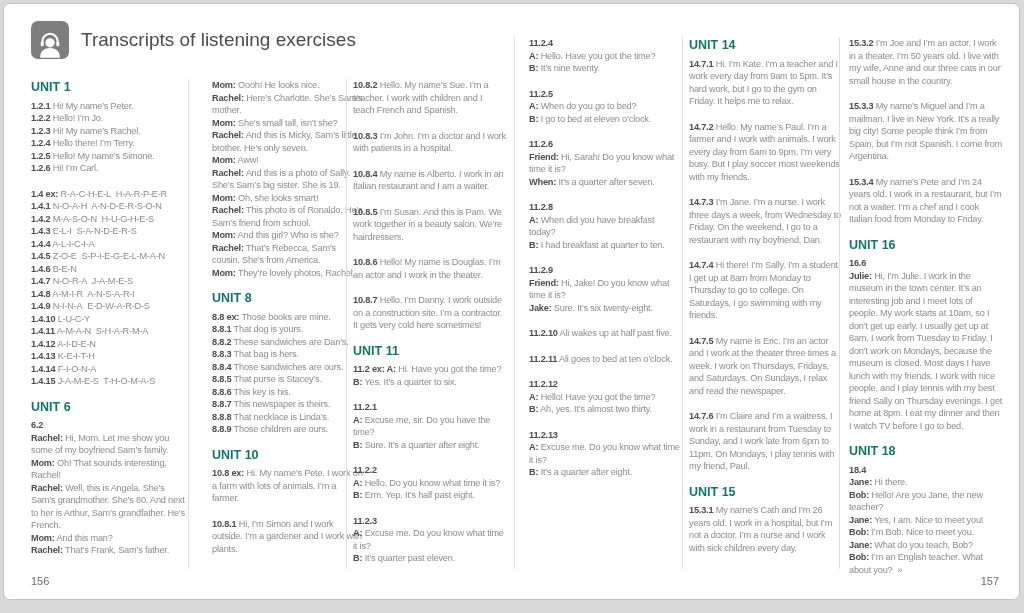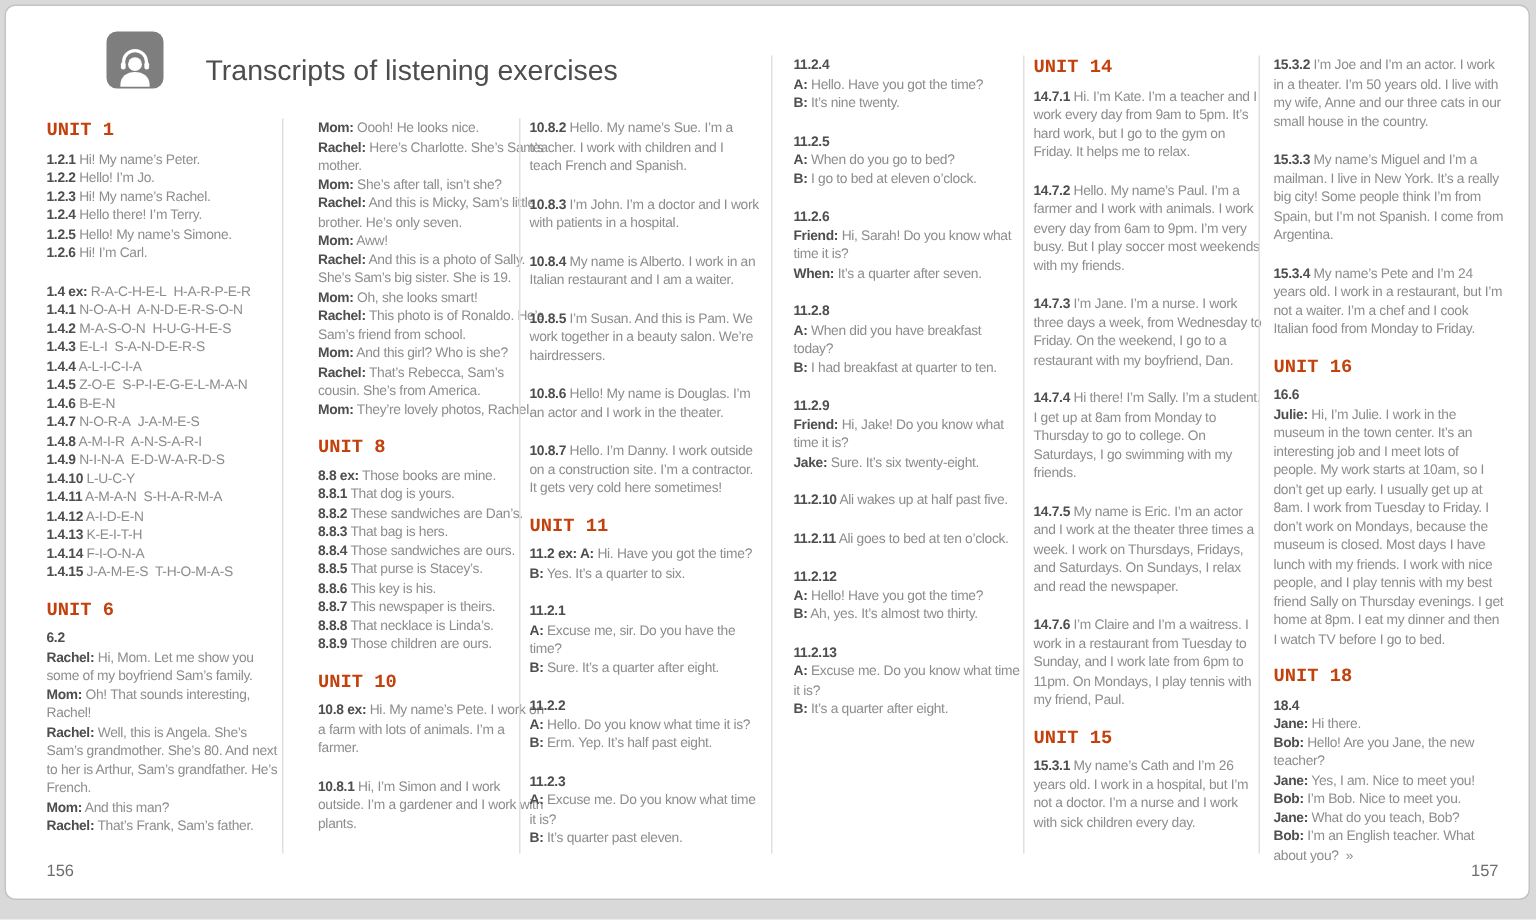--- a/index.html
+++ b/index.html
@@ -12,43 +12,43 @@
   }
   .sheet {
     position:absolute; left:3px; top:3px;
     width:1017px; height:597px;
     background:#ffffff;
     border:1px solid #c3c3c3;
     border-radius:7px;
   }
   .header {
     position:absolute; left:27px; top:17px;
-    display:flex; align-items:flex-end; gap:28px;margin-left:40px;
+    display:flex; align-items:center; gap:12px;
   }
   .icon-box {
     width:38px; height:38px; border-radius:7px;
     background:#7e7e7e;
     display:flex; align-items:flex-end; justify-content:center;
     overflow:hidden;
   }
   .title { font-size:19px; color:#4d4d4d; }
   .column {
     position:absolute;
     font-size:9.2px; line-height:12.5px; letter-spacing:-0.2px;
     color:#8d8d8d;
   }
   .col0 { left:27px;  top:75px; width:158px; }
   .col1 { left:208px; top:75px; width:151px; }
   .col2 { left:349px; top:75px; width:153px; }
   .col3 { left:525px; top:33px; width:152px; }
   .col4 { left:685px; top:33px; width:152px; }
   .col5 { left:845px; top:33px; width:154px; }
   .unit-heading {
-    font-size:12.5px; font-weight:700; color:#c2410c;
-    letter-spacing:0; margin:13px 0 6px;font-family:Liberation Mono, monospace;
+    font-size:12.5px; font-weight:700; color:#0f766e;
+    letter-spacing:0; margin:13px 0 6px;
   }
   .column > .unit-heading:first-child { margin-top:2px; }
   .item { margin-bottom:13px; }
   .seg-bold { font-weight:700; color:#4e4e4e; }
   .rule { position:absolute; width:1px; background:#e0e0e0; }
   .rule-0 { left:184px; top:75px; height:490px; }
   .rule-1 { left:342px; top:75px; height:490px; }
   .rule-2 { left:510px; top:33px; height:532px; }
   .rule-3 { left:678px; top:33px; height:532px; }
   .rule-4 { left:835px; top:33px; height:532px; }
@@ -109,21 +109,21 @@
         <div class="line"><span class="seg-bold">Mom:</span><span class="seg"> Oh! That sounds interesting, Rachel!</span></div>
         <div class="line"><span class="seg-bold">Rachel:</span><span class="seg"> Well, this is Angela. She’s Sam’s grandmother. She’s 80. And next to her is Arthur, Sam’s grandfather. He’s French.</span></div>
         <div class="line"><span class="seg-bold">Mom:</span><span class="seg"> And this man?</span></div>
         <div class="line"><span class="seg-bold">Rachel:</span><span class="seg"> That’s Frank, Sam’s father.</span></div>
       </div>
     </div>
   <div class="column col1">
       <div class="item">
         <div class="line"><span class="seg-bold">Mom:</span><span class="seg"> Oooh! He looks nice.</span></div>
         <div class="line"><span class="seg-bold">Rachel:</span><span class="seg"> Here’s Charlotte. She’s Sam’s mother.</span></div>
-        <div class="line"><span class="seg-bold">Mom:</span><span class="seg"> She’s after tall, isn’t she?</span></div>
+        <div class="line"><span class="seg-bold">Mom:</span><span class="seg"> She’s small tall, isn’t she?</span></div>
         <div class="line"><span class="seg-bold">Rachel:</span><span class="seg"> And this is Micky, Sam’s little brother. He’s only seven.</span></div>
         <div class="line"><span class="seg-bold">Mom:</span><span class="seg"> Aww!</span></div>
         <div class="line"><span class="seg-bold">Rachel:</span><span class="seg"> And this is a photo of Sally. She’s Sam’s big sister. She is 19.</span></div>
         <div class="line"><span class="seg-bold">Mom:</span><span class="seg"> Oh, she looks smart!</span></div>
         <div class="line"><span class="seg-bold">Rachel:</span><span class="seg"> This photo is of Ronaldo. He’s Sam’s friend from school.</span></div>
         <div class="line"><span class="seg-bold">Mom:</span><span class="seg"> And this girl? Who is she?</span></div>
         <div class="line"><span class="seg-bold">Rachel:</span><span class="seg"> That’s Rebecca, Sam’s cousin. She’s from America.</span></div>
         <div class="line"><span class="seg-bold">Mom:</span><span class="seg"> They’re lovely photos, Rachel.</span></div>
       </div>
       <div class="unit-heading">UNIT 8</div>

